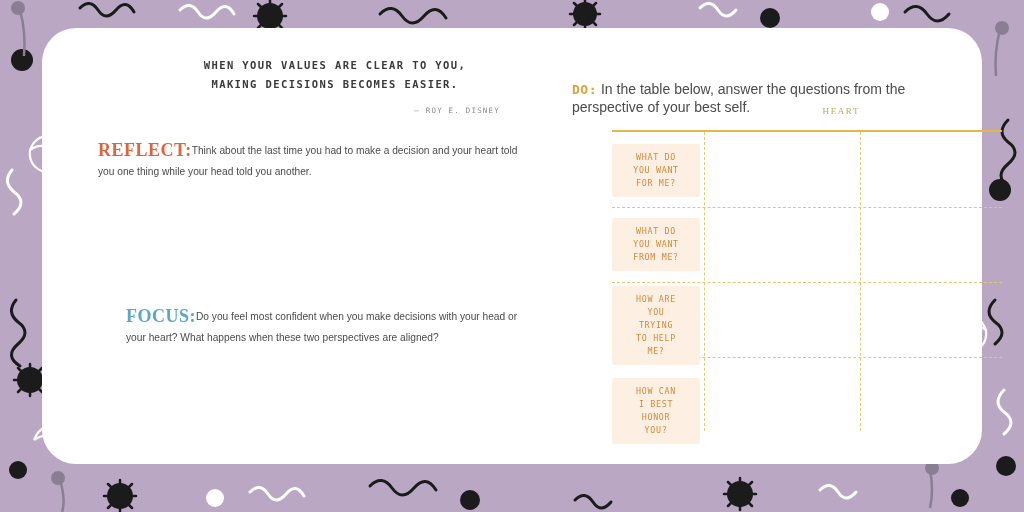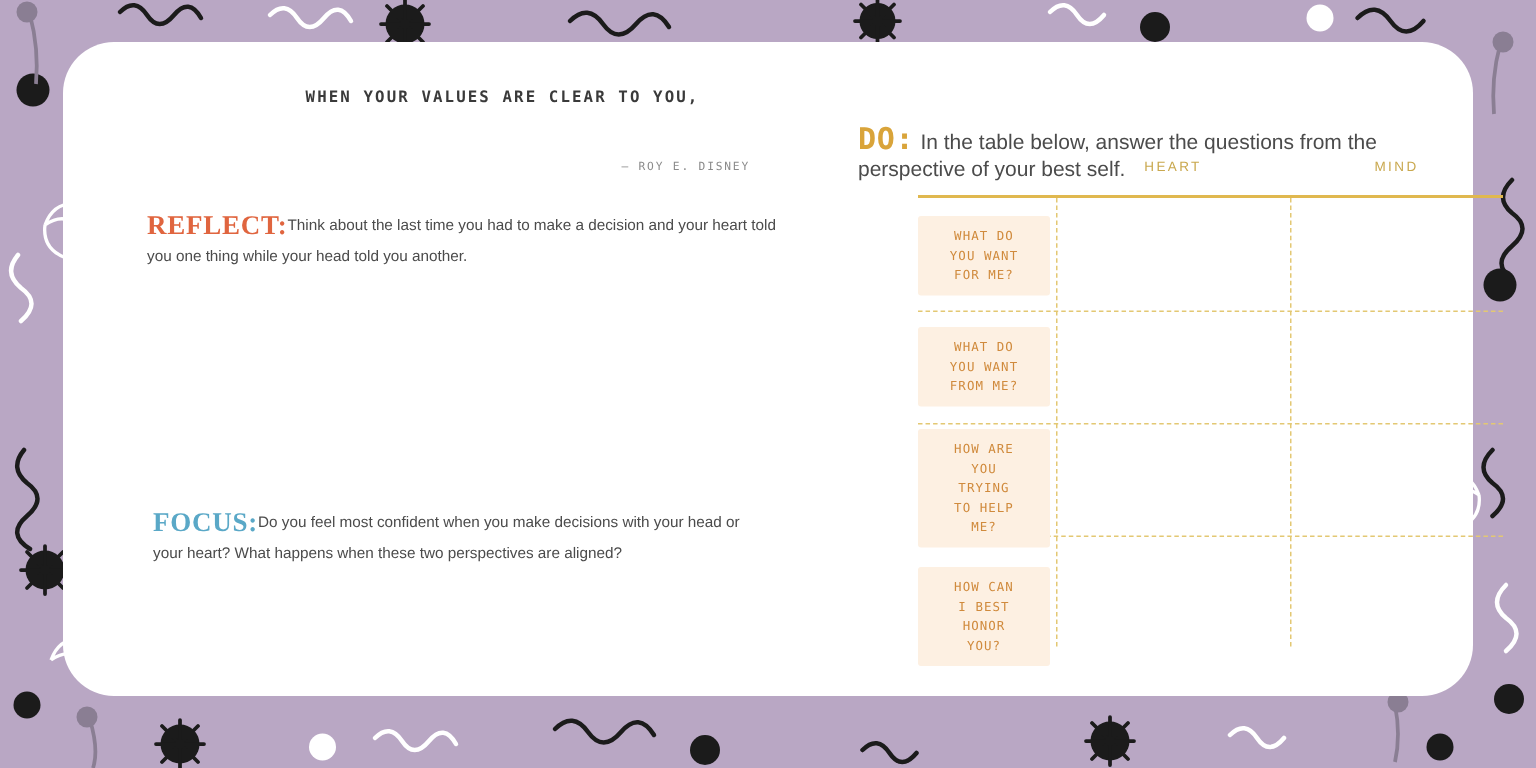--- a/index.html
+++ b/index.html
@@ -72,36 +72,36 @@
   .prompt-label.reflect { color: #e0653f; }
   .prompt-label.focus   { color: #5aa8c7; }
   .prompt-text {
     display: inline;
     font-family: "Liberation Sans", sans-serif;
     font-size: 10.2px;
     line-height: 16px;
     color: #4b4b4b;
   }
   #reflect-block { left: 38px; top: 112px; width: 420px; }
-  #focus-block   { left: 42px; top: 278px; width: 410px; margin-top: 32px; }
+  #focus-block   { left: 66px; top: 278px; width: 410px; }
 
   
   .right-col {
     position: absolute;
     left: 518px; top: 0;
     width: 420px; height: 100%;
   }
   .do-header {
     position: absolute;
     left: 12px; top: 52px;
     width: 400px;
   }
   .do-label {
     font-family: "DejaVu Sans Mono", monospace;
-    font-size: 20px;
+    font-size: 13px;
     font-weight: bold;
     color: #d9a43a;
     letter-spacing: 0.5px;
     text-transform: uppercase;
     display: inline-block;
     vertical-align: baseline;
     margin-right: 4px;
   }
   .do-text {
     font-family: Liberation Sans, sans-serif;
@@ -111,25 +111,25 @@
   }
   
   #do-table {
     position: absolute;
     left: 52px; top: 78px;
     width: 390px; height: 325px;
   }
   .col-head {
     position: absolute;
     top: 0; height: 22px;
-    font-family: Liberation Sans, sans-serif;
+    font-family: Liberation Serif, serif;
     font-size: 9px;
     letter-spacing: 1.6px;
     color: #c9a84e;
-    text-align: center;
+    text-align: right;
     text-transform: uppercase;
   }
   #col-head-heart { left: 92px; width: 156px; }
   #col-head-mind  { left: 248px; width: 142px; }
   .head-rule {
     position: absolute;
     left: 0; top: 24px;
     width: 390px; height: 1.5px;
     background: #e0b84f;
   }
@@ -232,41 +232,41 @@
       <path d="M34 440 q14 -10 26 4 M34 440 q6 -16 22 -14"></path>
     </g>
   </svg>
 
   <div id="card">
 
     <div class="left-col">
 
       <div class="quote">
         <span class="quote-line">When your values are clear to you,</span>
+        <span class="quote-line">making decisions becomes easier.</span>
       </div>
       <div class="quote-author">— Roy E. Disney</div>
 
       <div class="prompt-block" id="reflect-block">
         <span class="prompt-label reflect">Reflect:</span><span class="prompt-text">Think about the last time you had to make a decision and your heart told you one thing while your head told you another.</span>
       </div>
 
       <div class="prompt-block" id="focus-block">
         <span class="prompt-label focus">Focus:</span><span class="prompt-text">Do you feel most confident when you make decisions with your head or your heart? What happens when these two perspectives are aligned?</span>
       </div>
     </div>
 
     <div class="right-col">
 
       <div class="do-header">
         <span class="do-label">Do:</span><span class="do-text">In the table below, answer the questions from the perspective of your best self.</span>
       </div>
 
       <div id="do-table">
         <div class="col-head" id="col-head-heart">Heart</div>
-        <div class="col-head" id="col-head-mind">Mind</div>
         <div class="head-rule"></div>
 
         <div class="v-rule" id="v-rule-1"></div>
         <div class="v-rule" id="v-rule-2"></div>
 
         <div class="row-rule" style="top:101px"></div>
         <div class="row-rule" style="top:176px"></div>
         <div class="row-rule" style="top:251px"></div>
 
         <div class="row-label" style="top:38px">What do you want for me?</div>

